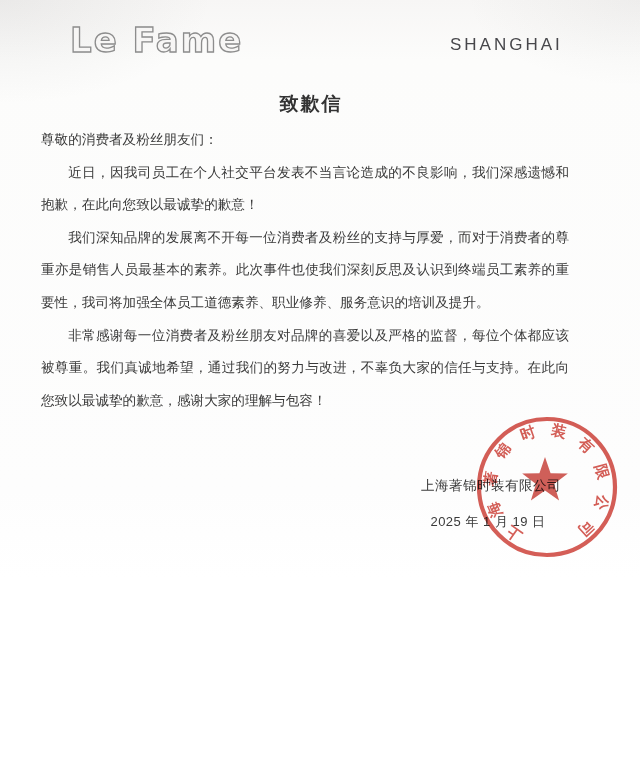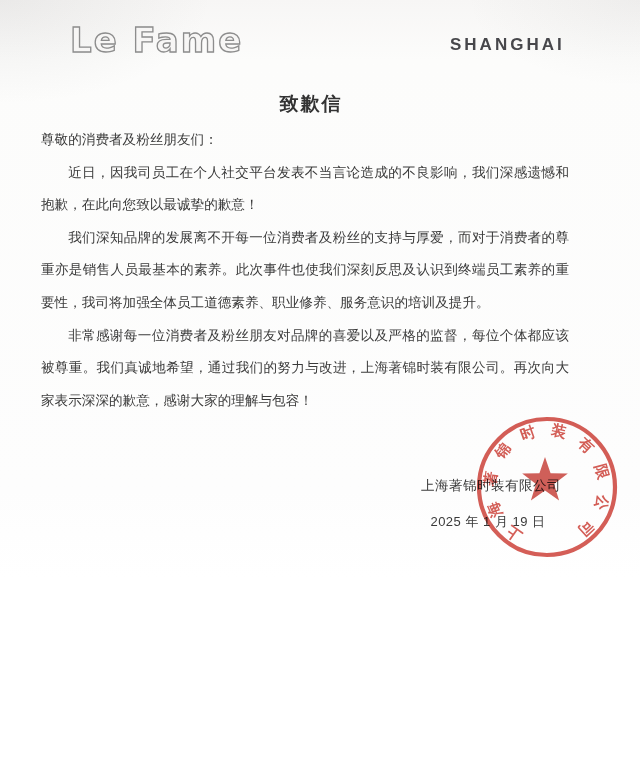--- a/index.html
+++ b/index.html
@@ -18,21 +18,21 @@
   }
   .brand-logo {
     position:absolute; left:70px; top:20px;
     font-family:"DejaVu Sans","Liberation Sans",sans-serif;
     font-size:34px; font-weight:bold; letter-spacing:2px;
     color:#f7f6f5; -webkit-text-stroke:1.3px #8d8d8d;
     text-shadow:0 0 1px rgba(140,140,140,0.35);
   }
   .brand-city {
     position:absolute; left:450px; top:35px;
-    font-size:17px; font-weight:bold; letter-spacing:3px; color:#47474b;
+    font-size:17px; font-weight:normal; letter-spacing:3px; color:#47474b;
   }
   .letter-title {
     position:absolute; left:47px; top:91px; width:528px; text-align:center;
     font-size:19px; font-weight:bold; letter-spacing:2px; color:#333333;
   }
   .letter-body {
     position:absolute; left:41px; top:124px; width:528px;
     font-size:13.6px; line-height:32.6px; color:#3a3a3a;
     text-align:justify; text-justify:inter-ideograph;
   }
@@ -61,21 +61,21 @@
 
   <div class="brand-logo">Le Fame</div>
   <div class="brand-city">SHANGHAI</div>
 
   <div class="letter-title">致歉信</div>
 
   <div class="letter-body">
     <p class="salutation">尊敬的消费者及粉丝朋友们：</p>
     <p>近日，因我司员工在个人社交平台发表不当言论造成的不良影响，我们深感遗憾和抱歉，在此向您致以最诚挚的歉意！</p>
     <p>我们深知品牌的发展离不开每一位消费者及粉丝的支持与厚爱，而对于消费者的尊重亦是销售人员最基本的素养。此次事件也使我们深刻反思及认识到终端员工素养的重要性，我司将加强全体员工道德素养、职业修养、服务意识的培训及提升。</p>
-    <p>非常感谢每一位消费者及粉丝朋友对品牌的喜爱以及严格的监督，每位个体都应该被尊重。我们真诚地希望，通过我们的努力与改进，上海著锦时装有限公司。再次向大家表示深深的歉意，感谢大家的理解与包容！</p>
+    <p>非常感谢每一位消费者及粉丝朋友对品牌的喜爱以及严格的监督，每位个体都应该被尊重。我们真诚地希望，通过我们的努力与改进，不辜负大家的信任与支持。在此向您致以最诚挚的歉意，感谢大家的理解与包容！</p>
   </div>
 
   <div class="signature">
     <div class="company-line">上海著锦时装有限公司</div>
     <div class="date-line">2025 年 1 月 19 日</div>
   </div>
 
   <svg class="stamp" viewBox="0 0 146 146" aria-hidden="true">
     <defs>
       <path id="sealArc" d="M 51.02 120.13 A 52 52 0 1 1 94.98 120.13" fill="none"></path>

